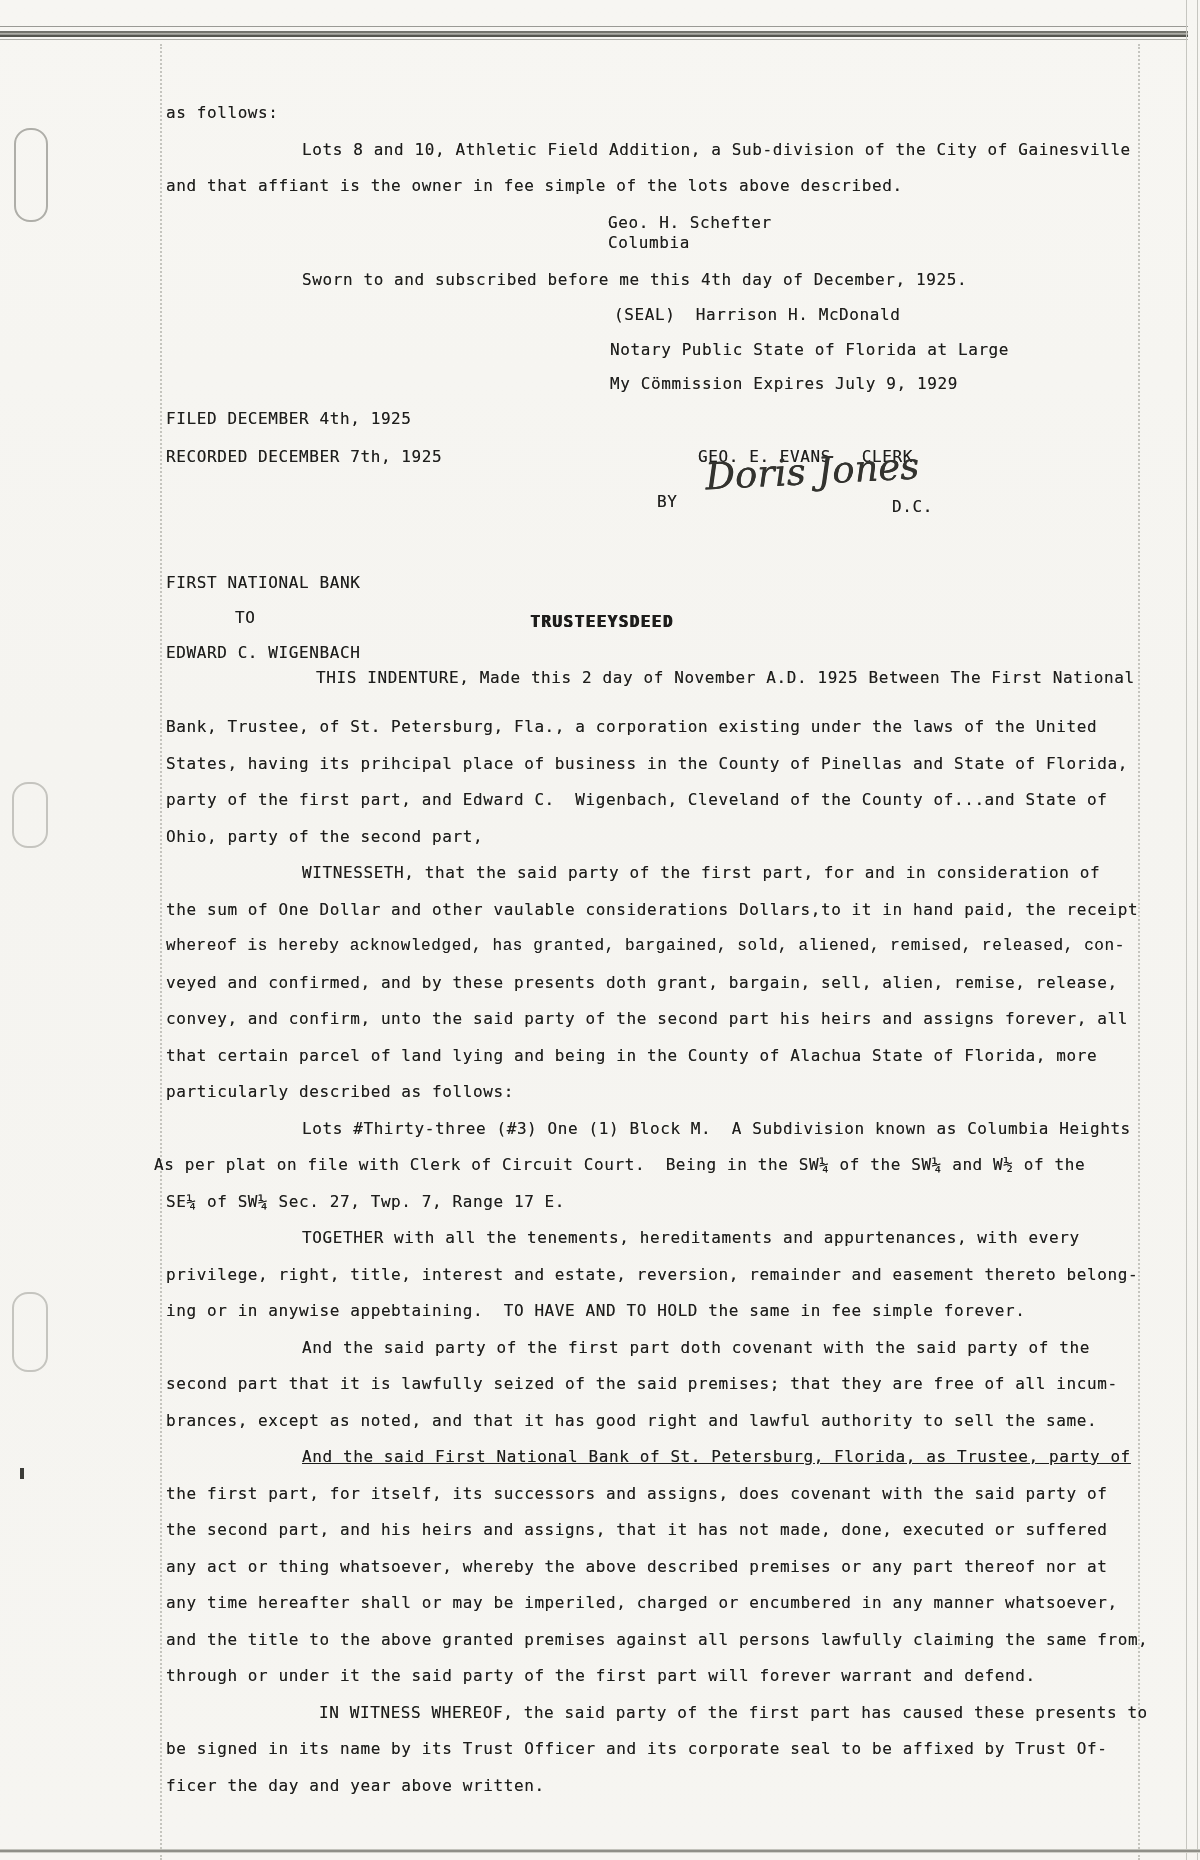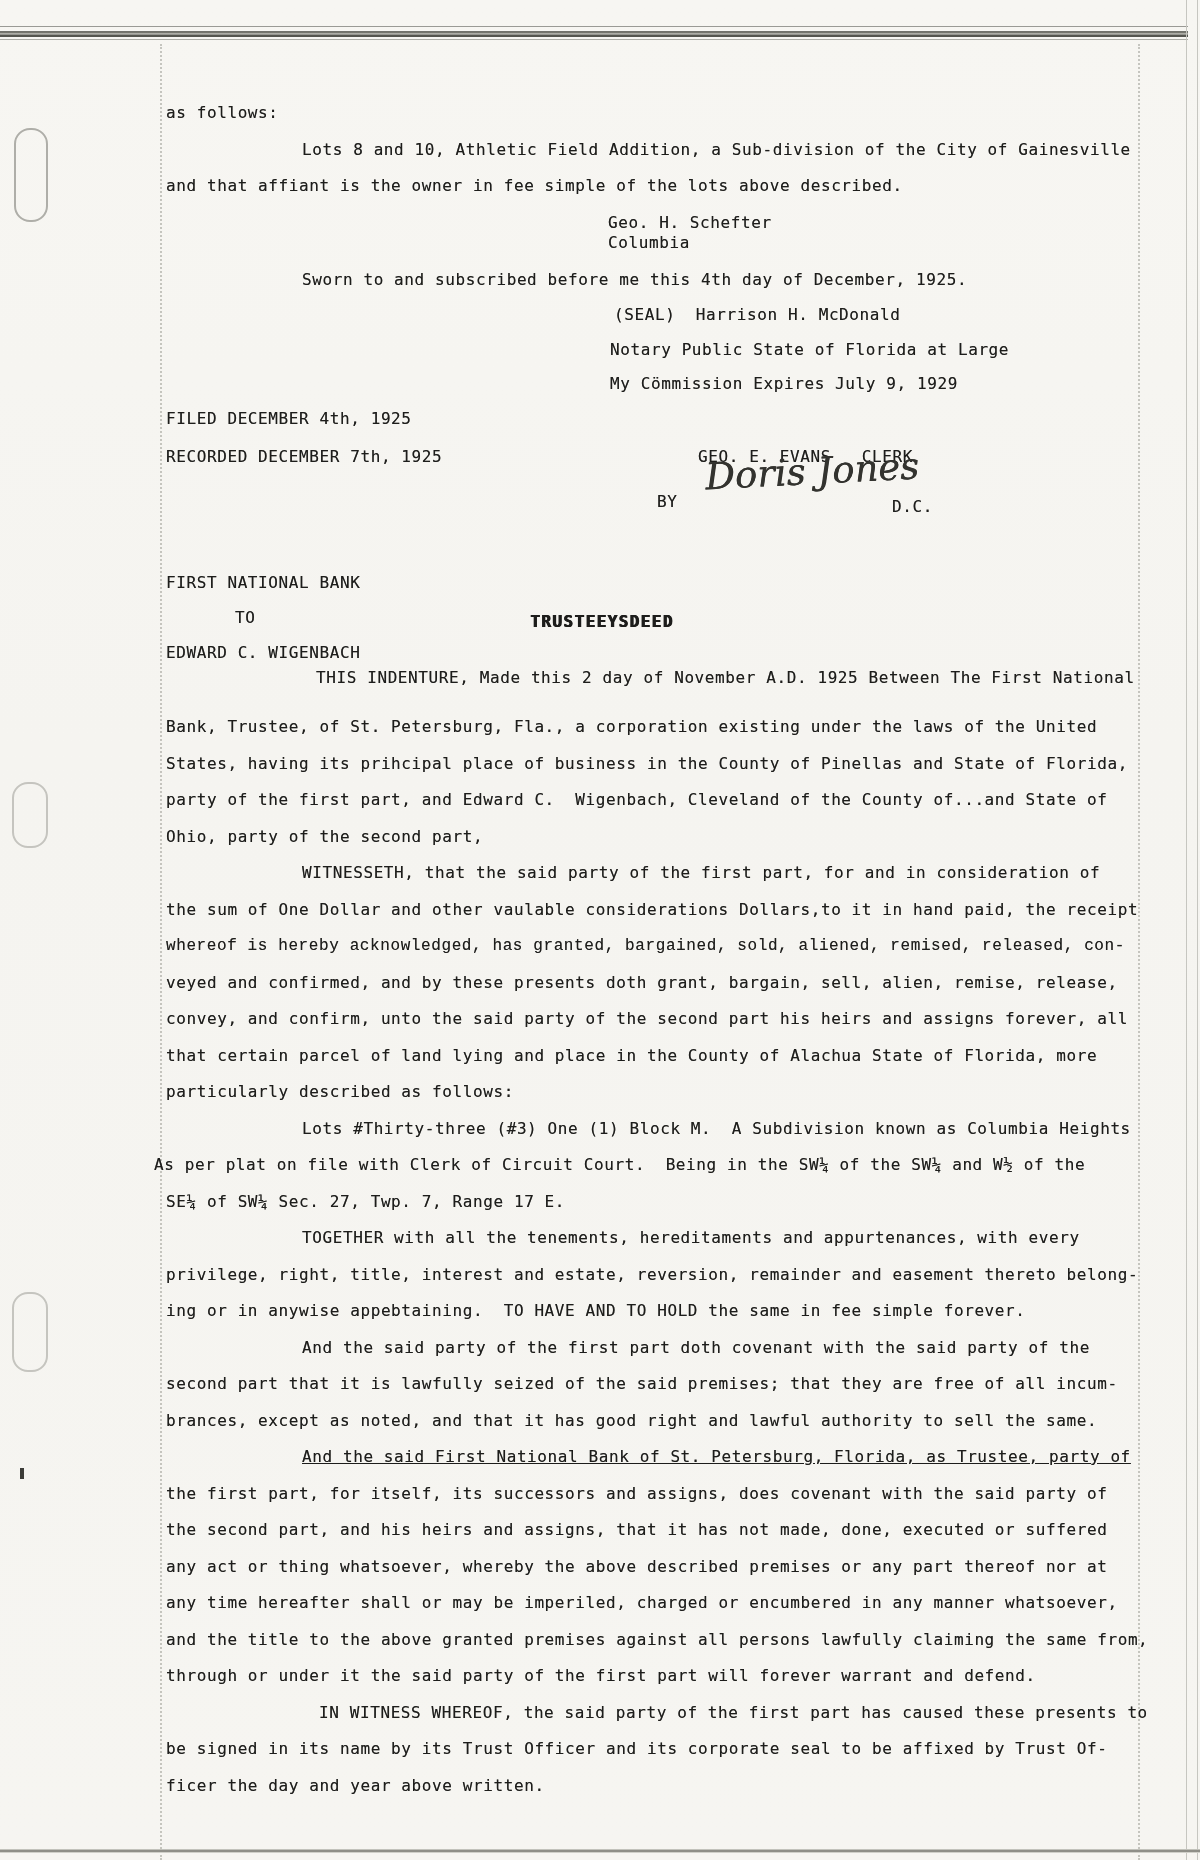--- a/index.html
+++ b/index.html
@@ -124,21 +124,21 @@
       <div class="tline" style="left: 302px; top: 668px; margin-left: 14px;">THIS INDENTURE, Made this 2 day of November A.D. 1925 Between The First National</div>
       <div class="tline" style="left: 166px; top: 717px;">Bank, Trustee, of St. Petersburg, Fla., a corporation existing under the laws of the United</div>
       <div class="tline" style="left: 166px; top: 754px;">States, having its prihcipal place of business in the County of Pinellas and State of Florida,</div>
       <div class="tline" style="left: 166px; top: 790px;">party of the first part, and Edward C.  Wigenbach, Cleveland of the County of...and State of</div>
       <div class="tline" style="left: 166px; top: 827px;">Ohio, party of the second part,</div>
       <div class="tline" style="left: 302px; top: 863px;">WITNESSETH, that the said party of the first part, for and in consideration of</div>
       <div class="tline" style="left: 166px; top: 900px;">the sum of One Dollar and other vaulable considerations Dollars,to it in hand paid, the receipt</div>
       <div class="tline" style="left: 166px; top: 936px; font-family: Liberation Mono, monospace;">whereof is hereby acknowledged, has granted, bargained, sold, aliened, remised, released, con-</div>
       <div class="tline" style="left: 166px; top: 973px;">veyed and confirmed, and by these presents doth grant, bargain, sell, alien, remise, release,</div>
       <div class="tline" style="left: 166px; top: 1009px;">convey, and confirm, unto the said party of the second part his heirs and assigns forever, all</div>
-      <div class="tline" style="left: 166px; top: 1046px;">that certain parcel of land lying and place in the County of Alachua State of Florida, more</div>
+      <div class="tline" style="left: 166px; top: 1046px;">that certain parcel of land lying and being in the County of Alachua State of Florida, more</div>
       <div class="tline" style="left: 166px; top: 1082px;">particularly described as follows:</div>
       <div class="tline" style="left: 302px; top: 1119px;">Lots #Thirty-three (#3) One (1) Block M.  A Subdivision known as Columbia Heights</div>
       <div class="tline" style="left: 154px; top: 1155px;">As per plat on file with Clerk of Circuit Court.  Being in the SW¼ of the SW¼ and W½ of the</div>
       <div class="tline" style="left: 166px; top: 1192px;">SE¼ of SW¼ Sec. 27, Twp. 7, Range 17 E.</div>
       <div class="tline" style="left: 302px; top: 1228px;">TOGETHER with all the tenements, hereditaments and appurtenances, with every</div>
       <div class="tline" style="left: 166px; top: 1265px;">privilege, right, title, interest and estate, reversion, remainder and easement thereto belong-</div>
       <div class="tline" style="left: 166px; top: 1301px;">ing or in anywise appebtaining.  TO HAVE AND TO HOLD the same in fee simple forever.</div>
       <div class="tline" style="left: 302px; top: 1338px;">And the said party of the first part doth covenant with the said party of the</div>
       <div class="tline" style="left: 166px; top: 1374px;">second part that it is lawfully seized of the said premises; that they are free of all incum-</div>
       <div class="tline" style="left: 166px; top: 1411px;">brances, except as noted, and that it has good right and lawful authority to sell the same.</div>

